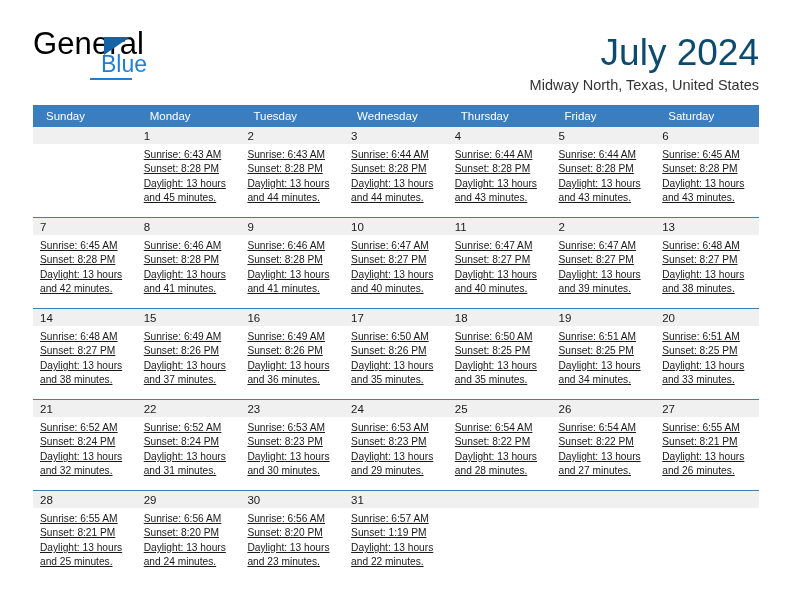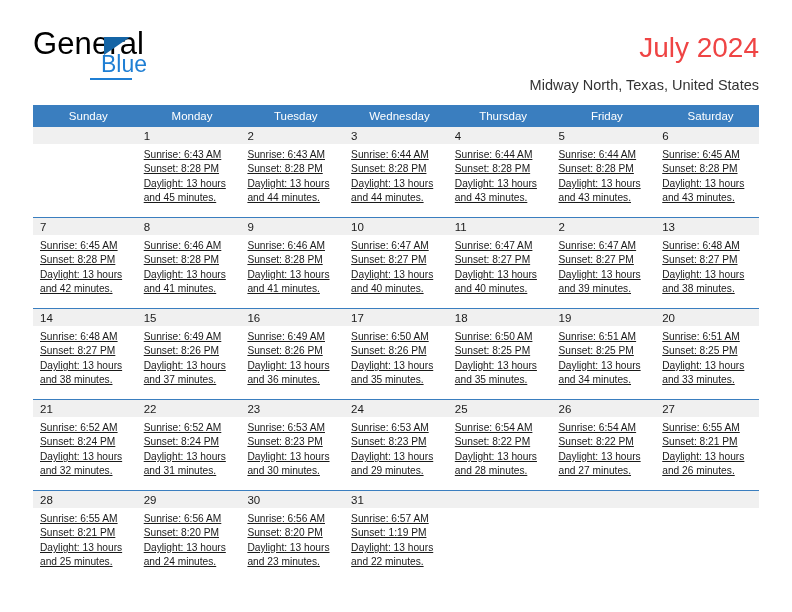--- a/index.html
+++ b/index.html
@@ -68,22 +68,22 @@
     top: 50px;
     width: 42px;
     height: 2px;
     background: #1f7fd4;
   }
 
   .title {
     position: absolute;
     right: 0;
     top: 4px;
-    font-size: 28px;
-    color: #ef4444;
+    font-size: 37px;
+    color: #0c4a6e;
     text-align: right;
     white-space: nowrap;
   }
   .subtitle {
     position: absolute;
     right: 0;
     top: 49px;
     font-size: 14.5px;
     color: #333333;
     text-align: left;
@@ -97,22 +97,22 @@
     top: 105px;
     width: 726px;
     border-collapse: collapse;
     table-layout: fixed;
   }
   .calendar th {
     background: #3a7ebf;
     color: #ffffff;
     font-size: 11.5px;
     font-weight: normal;
-    text-align: center;
-    padding: 5px 0 5px 7px;
+    text-align: left;
+    padding: 5px 0 5px 13px;
     height: 19px;
     box-sizing: border-box;
     border: none;
   }
   .calendar td {
     vertical-align: top;
     padding: 0;
     border: none;
     border-top: 1px solid #3a7ebf;
     height: 90px;

